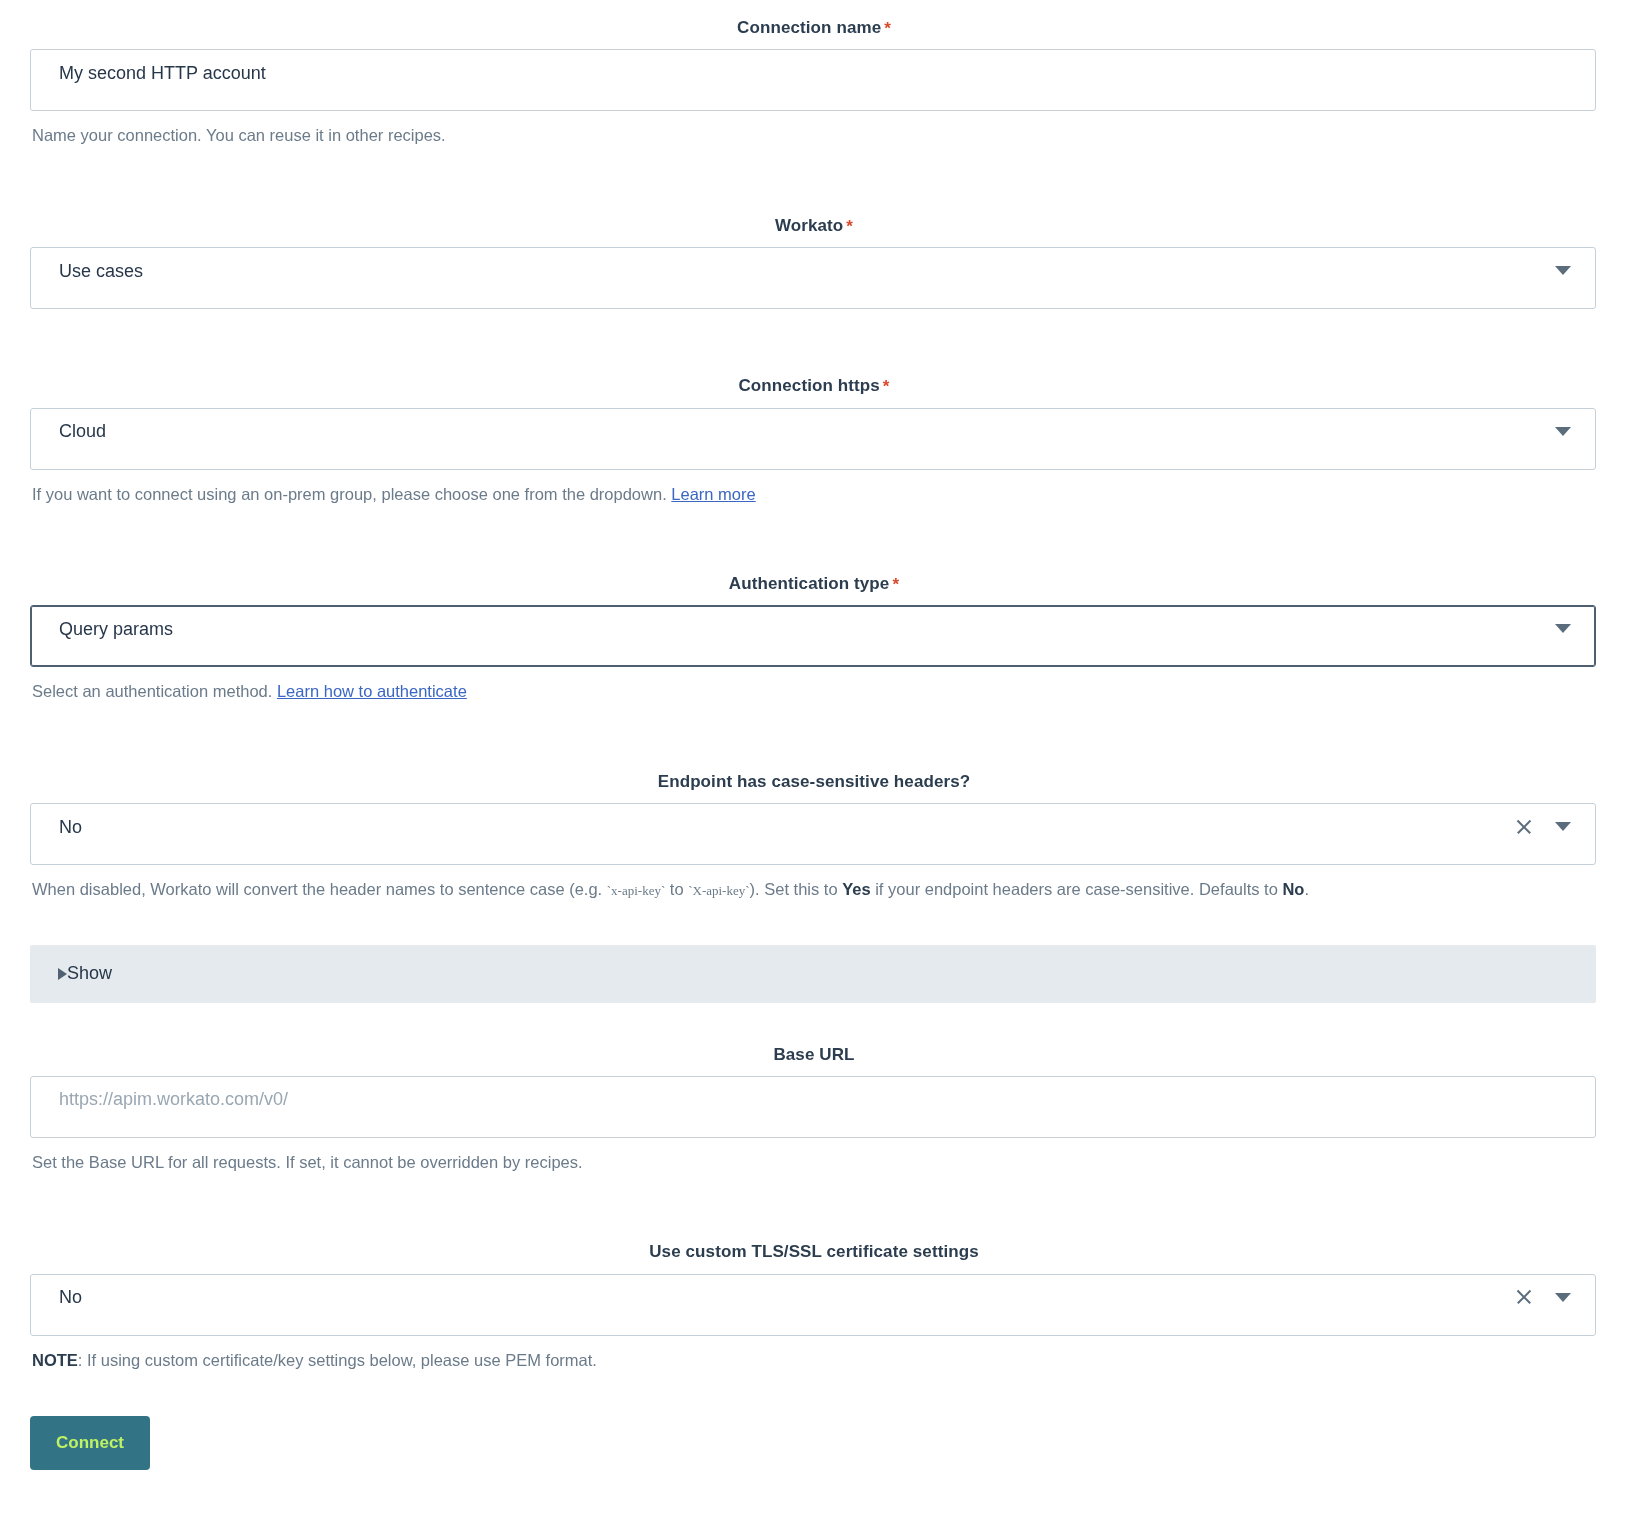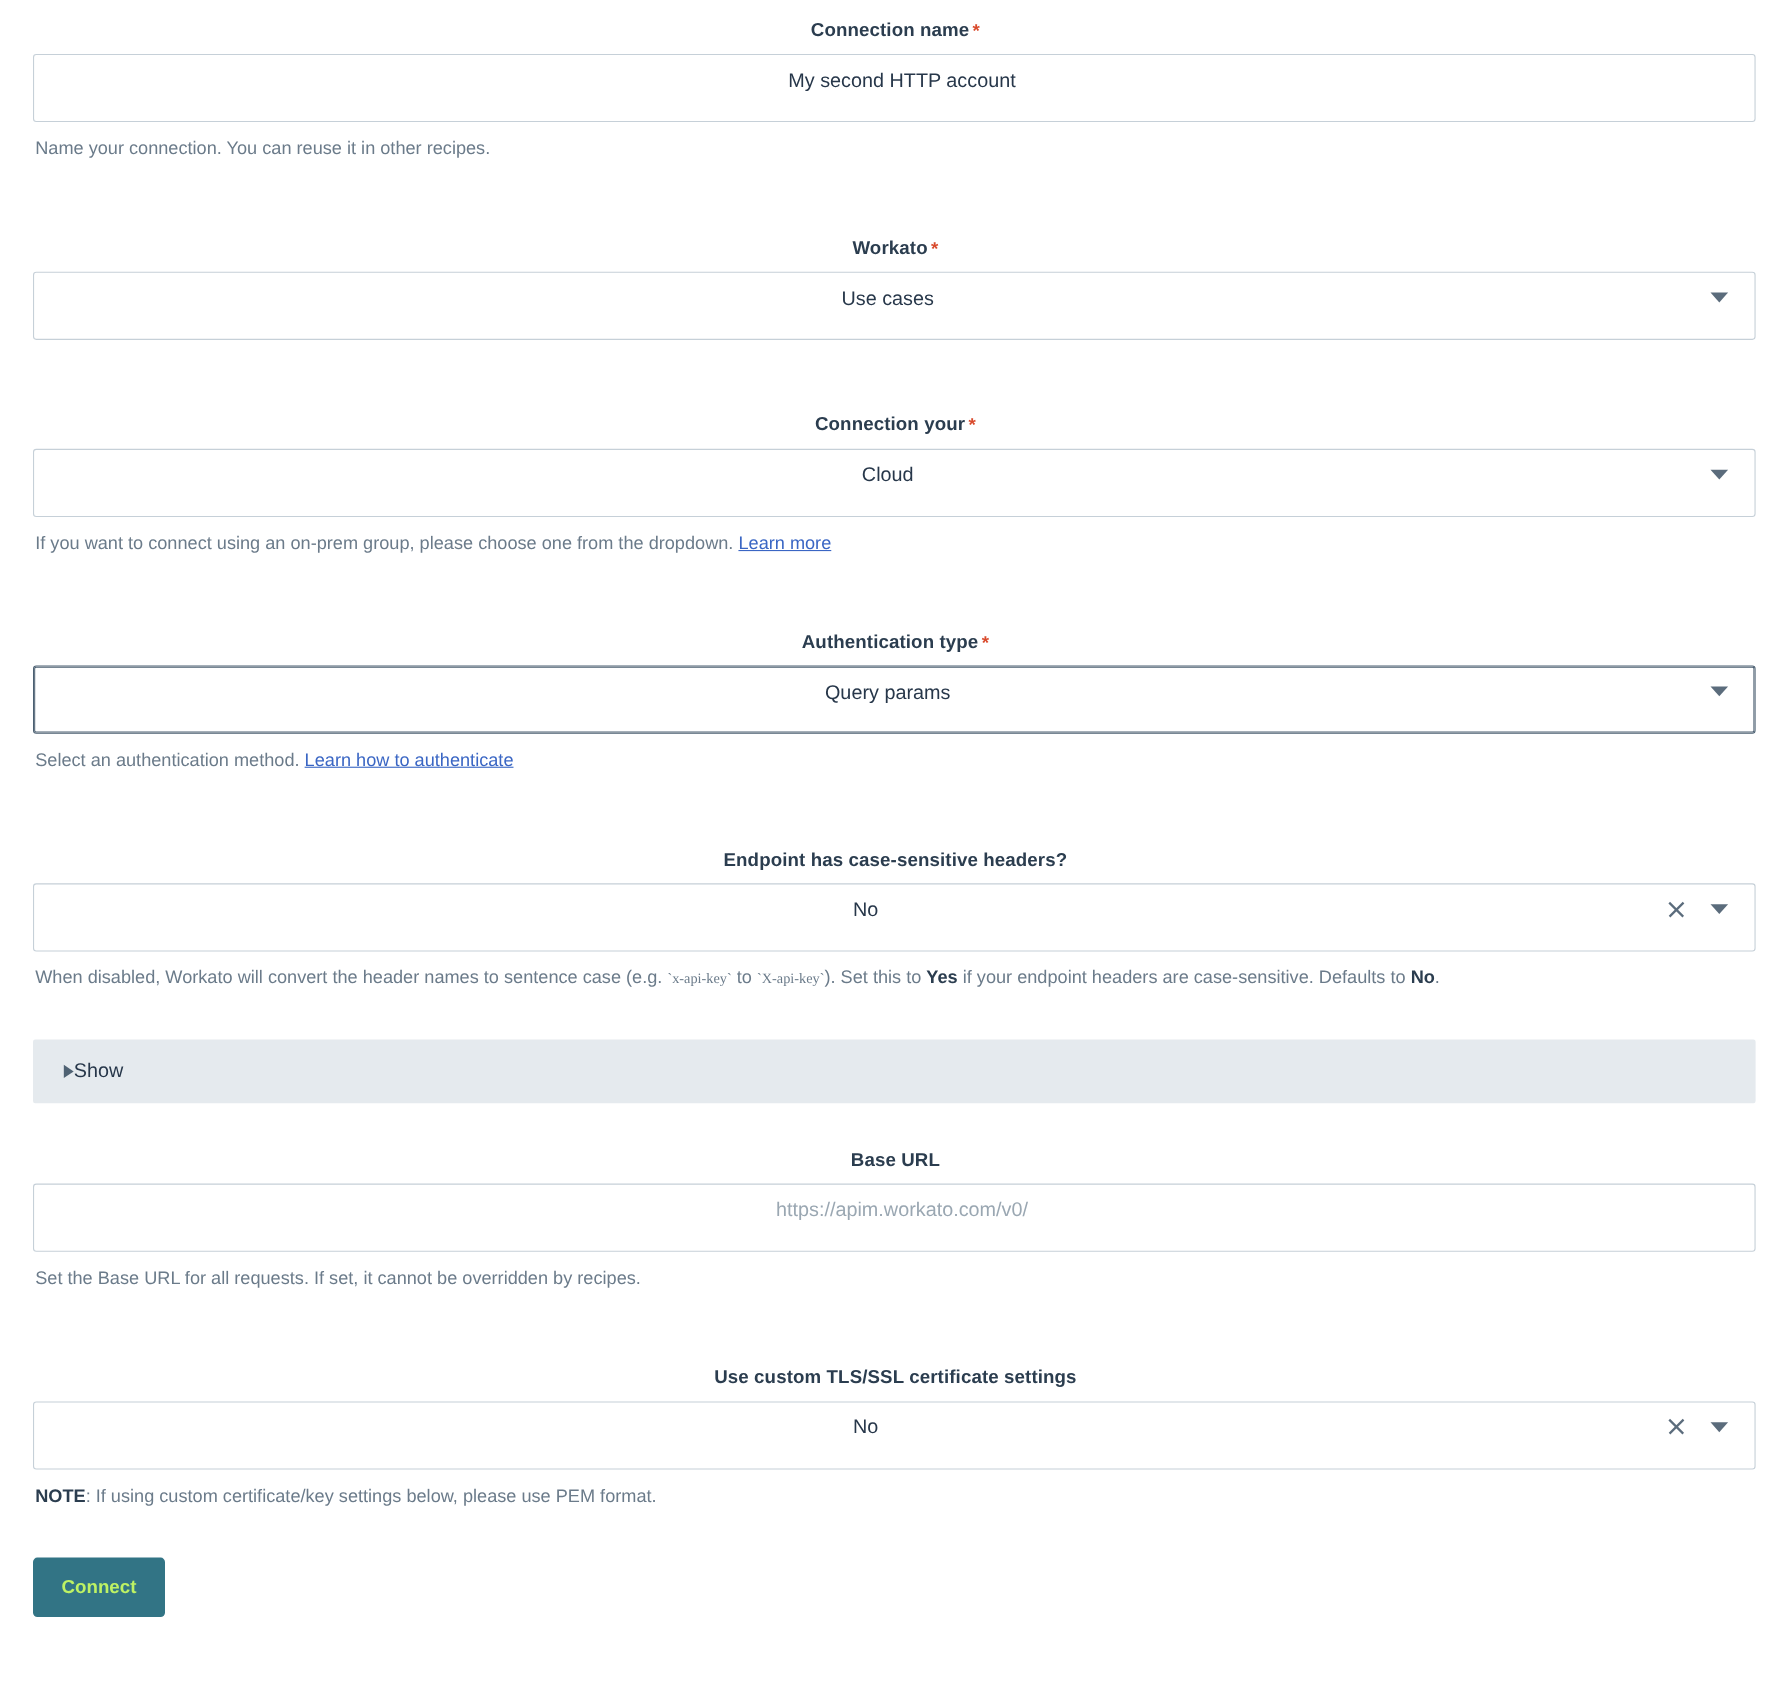--- a/index.html
+++ b/index.html
@@ -44,21 +44,20 @@
 
   .control {
     position: relative;
     height: 62px;
     border: 1px solid #c6d0d8;
     border-radius: 3px;
     background: #ffffff;
     display: flex;
     align-items: center;
     padding: 0 14px 15px 28px;
-    text-align: center;
   }
   .control.focused {
     border-color: #4c6072;
     box-shadow: 0 0 0 1px #4c6072 inset;
   }
   .control .value {
     font-size: 18px;
     color: #27374a;
     line-height: 1;
     flex: 1;
@@ -186,21 +185,21 @@
         <span class="caret"></span>
       </span>
     </div>
   </div>
 
   <div class="gap-lg"></div>
 
   
   <div class="field-group">
     <div class="label">
-      <span>Connection your</span><span class="req">*</span>
+      <span>Connection https</span><span class="req">*</span>
     </div>
     <div class="control">
       <span class="value">Cloud</span>
       <span class="adorn">
         <span class="caret"></span>
       </span>
     </div>
     <div class="hint"><span>If you want to connect using an on-prem group, please choose one from the dropdown. </span><a href="#">Learn more</a></div>
   </div>
 

